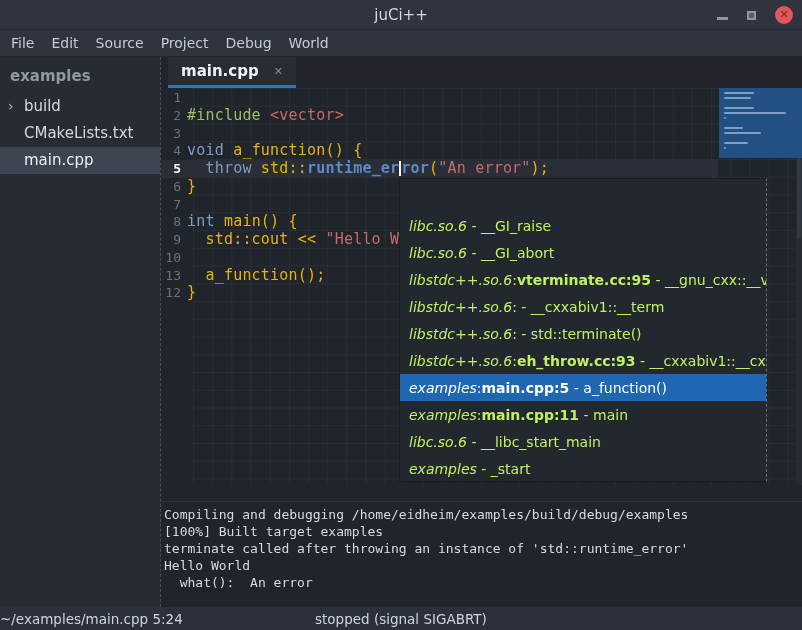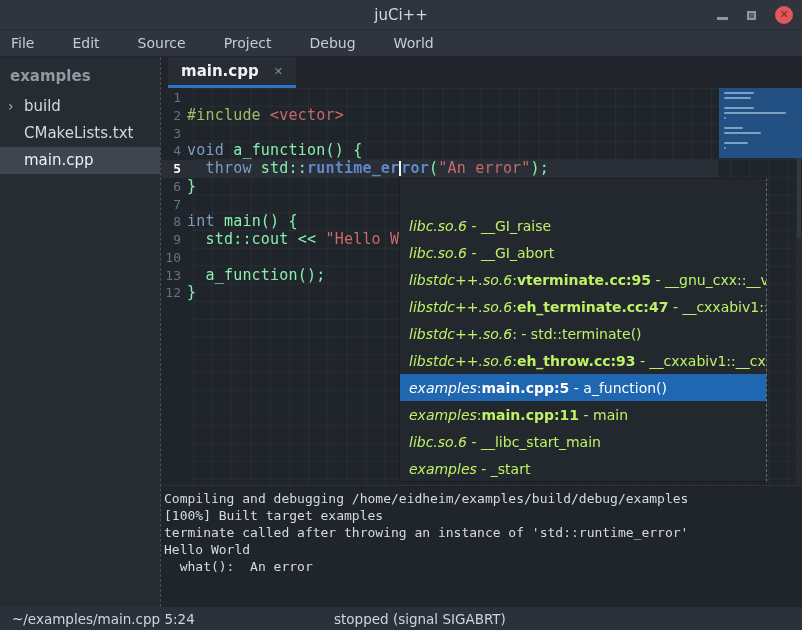--- a/index.html
+++ b/index.html
@@ -15,21 +15,21 @@
   .title { font-size:15px; color:#d3d8e0; }
   .win-controls { position:absolute; right:9px; top:0; height:30px; display:flex; align-items:center; gap:19px; }
   .wc { display:flex; align-items:center; justify-content:center; cursor:default; }
   .icon-min { width:11px; height:3px; background:#8f96a1; margin-top:7px; }
   .icon-restore { width:9px; height:9px; border:2px solid #8f96a1; background:#565d69; }
   .btn-close { width:18px; height:18px; border-radius:50%; background:#e2575b; }
   .icon-close-x { color:#7c262e; font-size:11px; font-weight:bold; line-height:18px; }
 
   
   .menubar { height:27px; background:#2f343f; flex:none; display:flex; align-items:center;
-             padding-left:11px; gap:38px; border-bottom:1px solid #22262e; }
+             padding-left:11px; gap:17px; border-bottom:1px solid #22262e; }
   .menu-item { font-size:14px; color:#c6ccd5; cursor:default; }
 
   
   .content { flex:none; height:550px; display:flex; }
 
   .sidebar { width:160px; flex:none; background:#272c33; padding-top:5px; }
   .sidebar-header { padding:5px 10px 8px 10px; font-size:15px; font-weight:bold; color:#9299a4; }
   .side-item { height:27px; line-height:27px; font-size:15px; color:#d4d9e0;
                padding-left:24px; position:relative; white-space:nowrap; }
   .side-item .chev { position:absolute; left:8px; top:0; color:#b0b6c0; font-size:14px; }
@@ -53,21 +53,21 @@
       linear-gradient(to bottom, rgba(255,255,255,0.040) 1px, transparent 1px);
     background-size:19.2px 17.75px; }
   .cur-highlight { position:absolute; left:0; top:72px; width:557px; height:18px;
                    background:#2a2f37; z-index:1; }
   .code-lines { position:absolute; left:0; top:1px; right:0; z-index:2; }
   .line { display:flex; height:17.75px; line-height:17.75px; }
   .ln { width:26px; flex:none; text-align:right; padding-right:6px; font-size:13px; color:#6a727e; }
   .line.cur .ln { color:#ffffff; font-weight:bold; }
   .lc { font-size:15px; letter-spacing:0.2px; }
   .lc span { white-space:pre; }
-  .seg-pl  { color:#86efac; }
+  .seg-pl  { color:#eab308; }
   .seg-pre { color:#9fbf63; }
   .seg-str { color:#c96a6a; }
   .seg-kw  { color:#7e9cc0; }
   .seg-type{ color:#5e88c7; font-weight:bold; }
   .seg-cursor { display:inline-block; width:0; border-left:2px solid #f2f5f9; height:15px;
                 vertical-align:middle; }
 
   .overview-map { position:absolute; left:558px; top:0; width:84px; height:70px;
                   background:#235083; z-index:4; overflow:hidden; padding:4px 0 0 5px; }
   .mini-line { height:2px; margin-bottom:3px; background:rgba(200,224,248,0.55); border-radius:1px; }
@@ -81,29 +81,29 @@
                z-index:5; font-family:"DejaVu Sans", sans-serif; font-size:14px; }
   .bt-header { height:33px; }
   .bt-item { height:27px; display:flex; align-items:center; padding:0 9px; color:#bef264;
              white-space:pre; overflow:hidden; }
   .bt-item.selected { background:#1f67b0; color:#ffffff; }
   .bt-lib { font-style:italic; }
   .bt-file { font-weight:bold; }
 
   
   .terminal { flex:1; background:#20252b; border-top:1px solid #2c3138;
-              padding:4px 0 0 3px; overflow:hidden; }
+              padding:4px 0 0 3px; overflow:hidden;margin-top:16px; }
   .term-line { font-family:"DejaVu Sans Mono", monospace; font-size:13px; line-height:17px;
                color:#d6dbe1; white-space:pre; }
 
   
   .statusbar { height:23px; flex:none; background:#2b303b; position:relative;
                display:flex; align-items:center; font-size:13.5px; color:#ced4dd; }
-  .status-loc { padding-left:12px; }
-  .status-state { position:absolute; left:334px; }
+  .status-loc { padding-left:0; }
+  .status-state { position:absolute; left:315px; }
 </style>
 </head>
 <body>
 
 <div class="app">
 
   <div class="titlebar">
     <span class="title">juCi++</span>
     <div class="win-controls">
       <span class="wc">
@@ -214,21 +214,21 @@
             <div class="mini-line" style="width: 24px;"></div>
             <div class="mini-line" style="width: 1.6px;"></div>
           </div>
 
         <div class="backtrace">
           <div class="bt-header"></div>
           <div id="bt-list">
               <div class="bt-item"><span class="bt-lib">libc.so.6</span><span class="bt-func"> - __GI_raise</span></div>
               <div class="bt-item"><span class="bt-lib">libc.so.6</span><span class="bt-func"> - __GI_abort</span></div>
               <div class="bt-item"><span class="bt-lib">libstdc++.so.6</span><span class="bt-colon">:</span><span class="bt-file">vterminate.cc:95</span><span class="bt-func"> - __gnu_cxx::__verbos</span></div>
-              <div class="bt-item"><span class="bt-lib">libstdc++.so.6</span><span class="bt-colon">:</span><span class="bt-file">eh_terminate.cc:47</span><span class="bt-func"> - __cxxabiv1::__term</span></div>
+              <div class="bt-item"><span class="bt-lib">libstdc++.so.6</span><span class="bt-colon">:</span><span class="bt-func"> - __cxxabiv1::__term</span></div>
               <div class="bt-item"><span class="bt-lib">libstdc++.so.6</span><span class="bt-colon">:</span><span class="bt-func"> - std::terminate()</span></div>
               <div class="bt-item"><span class="bt-lib">libstdc++.so.6</span><span class="bt-colon">:</span><span class="bt-file">eh_throw.cc:93</span><span class="bt-func"> - __cxxabiv1::__cxa_thro</span></div>
               <div class="bt-item selected"><span class="bt-lib">examples</span><span class="bt-colon">:</span><span class="bt-file">main.cpp:5</span><span class="bt-func"> - a_function()</span></div>
               <div class="bt-item"><span class="bt-lib">examples</span><span class="bt-colon">:</span><span class="bt-file">main.cpp:11</span><span class="bt-func"> - main</span></div>
               <div class="bt-item"><span class="bt-lib">libc.so.6</span><span class="bt-func"> - __libc_start_main</span></div>
               <div class="bt-item"><span class="bt-lib">examples</span><span class="bt-func"> - _start</span></div>
             </div>
         </div>
 
         <div class="editor-scrollbar">

